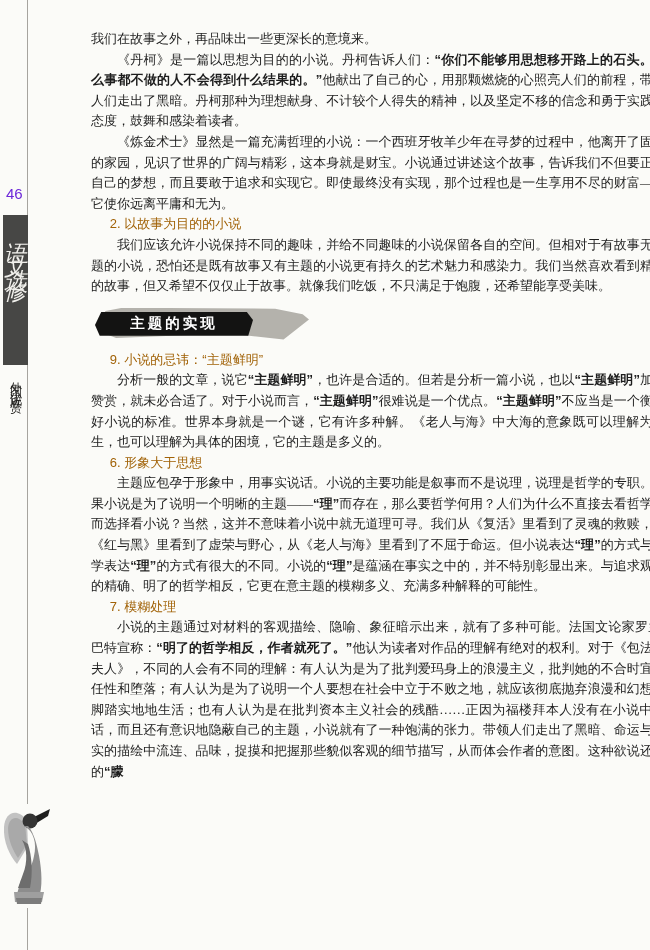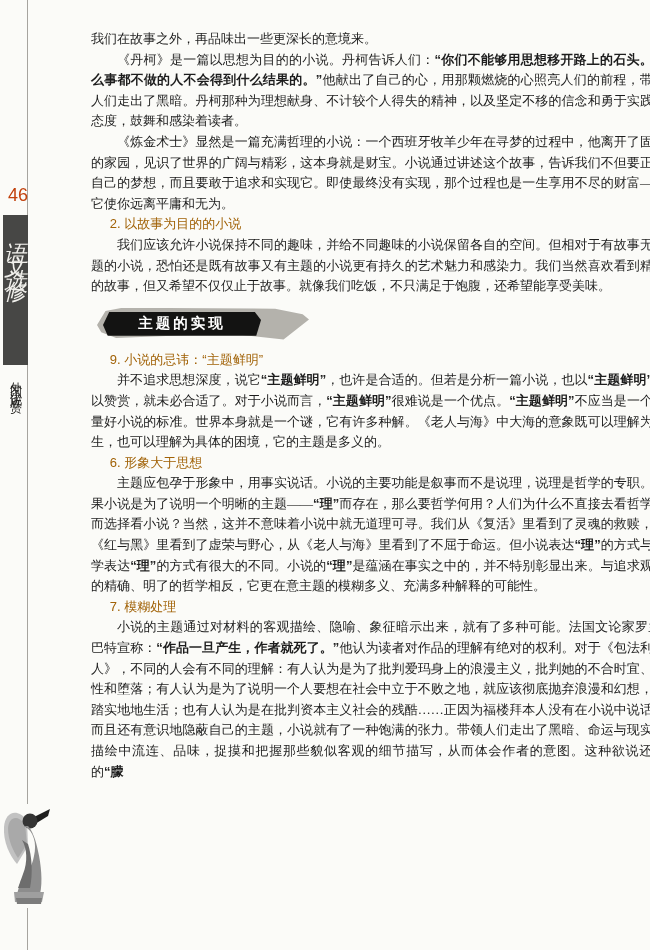--- a/index.html
+++ b/index.html
@@ -4,23 +4,23 @@
 <style>
   html,body{margin:0;padding:0;}
   body{
     width:650px;height:950px;position:relative;overflow:hidden;
     background:#fbfbf8;color:#1d1d1d;
     font-family:"Liberation Serif","DejaVu Serif",serif;
   }
   
   .divider{position:absolute;left:27px;top:0;width:1px;height:950px;background:#a6a49f;}
   .page-num{
-    position:absolute;left:6px;top:185px;width:22px;text-align:right;
+    position:absolute;left:6px;top:185px;width:22px;text-align:left;
     font-family:"Liberation Sans","DejaVu Sans",sans-serif;
-    font-size:18px;color:#c2410c;
+    font-size:15px;color:#6d28d9;
   }
   .series-block{
     position:absolute;left:3px;top:215px;width:25px;height:150px;
     background:#474745;color:#f1f0ec;
     writing-mode:vertical-rl;text-orientation:upright;
     font-style:italic;font-size:22px;line-height:25px;letter-spacing:13px;
     padding-top:10px;box-sizing:border-box;text-align:left;
   }
   .subseries{
     position:absolute;left:3px;top:372px;width:25px;height:110px;
@@ -43,21 +43,21 @@
     font-family:"Liberation Sans","DejaVu Sans",sans-serif;
   }
   .seg-b{font-weight:bold;font-family:"Liberation Sans","DejaVu Sans",sans-serif;}
   
   .banner-wrap{position:relative;height:42px;margin:8px 0 3px 4px;}
   .banner-shadow{
     position:absolute;left:2px;top:3px;width:212px;height:33px;background:#b4b2ac;
     clip-path:polygon(0 52%,4% 10%,12% 0,84% 3%,97% 20%,100% 36%,88% 96%,62% 78%,9% 92%,2% 74%);
   }
   .banner-face{
-    position:absolute;left:8px;top:7px;width:158px;height:24px;background:#131312;
+    position:absolute;left:0;top:7px;width:158px;height:24px;background:#131312;
     clip-path:polygon(4% 0,96% 0,100% 35%,97% 100%,3% 100%,0 55%);
     color:#ffffff;display:flex;align-items:center;justify-content:center;
     font-family:"Liberation Sans","DejaVu Sans",sans-serif;
     font-weight:bold;font-size:14.5px;letter-spacing:3px;text-indent:0;
   }
 </style>
 </head>
 <body>
 
 <div>
@@ -92,20 +92,20 @@
       <p class="noindent"><span>我们在故事之外，再品味出一些更深长的意境来。</span></p>
       <p><span>《丹柯》是一篇以思想为目的的小说。丹柯告诉人们：</span><span class="seg-b">“你们不能够用思想移开路上的石头。什么事都不做的人不会得到什么结果的。”</span><span>他献出了自己的心，用那颗燃烧的心照亮人们的前程，带领人们走出了黑暗。丹柯那种为理想献身、不计较个人得失的精神，以及坚定不移的信念和勇于实践的态度，鼓舞和感染着读者。</span></p>
       <p><span>《炼金术士》显然是一篇充满哲理的小说：一个西班牙牧羊少年在寻梦的过程中，他离开了固守的家园，见识了世界的广阔与精彩，这本身就是财宝。小说通过讲述这个故事，告诉我们不但要正视自己的梦想，而且要敢于追求和实现它。即使最终没有实现，那个过程也是一生享用不尽的财富——它使你远离平庸和无为。</span></p>
       <h3><span>2. 以故事为目的的小说</span></h3>
       <p><span>我们应该允许小说保持不同的趣味，并给不同趣味的小说保留各自的空间。但相对于有故事无主题的小说，恐怕还是既有故事又有主题的小说更有持久的艺术魅力和感染力。我们当然喜欢看到精彩的故事，但又希望不仅仅止于故事。就像我们吃饭，不只满足于饱腹，还希望能享受美味。</span></p>
       <div class="banner-wrap">
         <div class="banner-shadow"></div>
         <div class="banner-face">主题的实现</div>
       </div>
       <h3><span>9. 小说的忌讳：“主题鲜明”</span></h3>
-      <p><span>并不追求思想深度，说它</span><span class="seg-b">“主题鲜明”</span><span>，也许是合适的。但若是分析一篇小说，也以</span><span class="seg-b">“主题鲜明”</span><span>加以赞赏，就未必合适了。对于小说而言，</span><span class="seg-b">“主题鲜明”</span><span>很难说是一个优点。</span><span class="seg-b">“主题鲜明”</span><span>不应当是一个衡量好小说的标准。世界本身就是一个谜，它有许多种解。《老人与海》中大海的意象既可以理解为人生，也可以理解为具体的困境，它的主题是多义的。</span></p>
+      <p><span>分析一般的文章，说它</span><span class="seg-b">“主题鲜明”</span><span>，也许是合适的。但若是分析一篇小说，也以</span><span class="seg-b">“主题鲜明”</span><span>加以赞赏，就未必合适了。对于小说而言，</span><span class="seg-b">“主题鲜明”</span><span>很难说是一个优点。</span><span class="seg-b">“主题鲜明”</span><span>不应当是一个衡量好小说的标准。世界本身就是一个谜，它有许多种解。《老人与海》中大海的意象既可以理解为人生，也可以理解为具体的困境，它的主题是多义的。</span></p>
       <h3><span>6. 形象大于思想</span></h3>
       <p><span>主题应包孕于形象中，用事实说话。小说的主要功能是叙事而不是说理，说理是哲学的专职。如果小说是为了说明一个明晰的主题——</span><span class="seg-b">“理”</span><span>而存在，那么要哲学何用？人们为什么不直接去看哲学书而选择看小说？当然，这并不意味着小说中就无道理可寻。我们从《复活》里看到了灵魂的救赎，从《红与黑》里看到了虚荣与野心，从《老人与海》里看到了不屈于命运。但小说表达</span><span class="seg-b">“理”</span><span>的方式与哲学表达</span><span class="seg-b">“理”</span><span>的方式有很大的不同。小说的</span><span class="seg-b">“理”</span><span>是蕴涵在事实之中的，并不特别彰显出来。与追求观点的精确、明了的哲学相反，它更在意主题的模糊多义、充满多种解释的可能性。</span></p>
       <h3><span>7. 模糊处理</span></h3>
-      <p><span>小说的主题通过对材料的客观描绘、隐喻、象征暗示出来，就有了多种可能。法国文论家罗兰·巴特宣称：</span><span class="seg-b">“作品一旦产生，作者就死了。”</span><span>他认为读者对作品的理解有绝对的权利。对于《包法利夫人》，不同的人会有不同的理解：有人认为是为了批判爱玛身上的浪漫主义，批判她的不合时宜、任性和堕落；有人认为是为了说明一个人要想在社会中立于不败之地，就应该彻底抛弃浪漫和幻想，脚踏实地地生活；也有人认为是在批判资本主义社会的残酷……正因为福楼拜本人没有在小说中说话，而且还有意识地隐蔽自己的主题，小说就有了一种饱满的张力。带领人们走出了黑暗、命运与现实的描绘中流连、品味，捉摸和把握那些貌似客观的细节描写，从而体会作者的意图。这种欲说还休的</span><span class="seg-b">“朦</span></p>
+      <p><span>小说的主题通过对材料的客观描绘、隐喻、象征暗示出来，就有了多种可能。法国文论家罗兰·巴特宣称：</span><span class="seg-b">“明了的哲学相反，作者就死了。”</span><span>他认为读者对作品的理解有绝对的权利。对于《包法利夫人》，不同的人会有不同的理解：有人认为是为了批判爱玛身上的浪漫主义，批判她的不合时宜、任性和堕落；有人认为是为了说明一个人要想在社会中立于不败之地，就应该彻底抛弃浪漫和幻想，脚踏实地地生活；也有人认为是在批判资本主义社会的残酷……正因为福楼拜本人没有在小说中说话，而且还有意识地隐蔽自己的主题，小说就有了一种饱满的张力。带领人们走出了黑暗、命运与现实的描绘中流连、品味，捉摸和把握那些貌似客观的细节描写，从而体会作者的意图。这种欲说还休的</span><span class="seg-b">“朦</span></p>
     </div>
 
 </div>
 
 </body></html>

